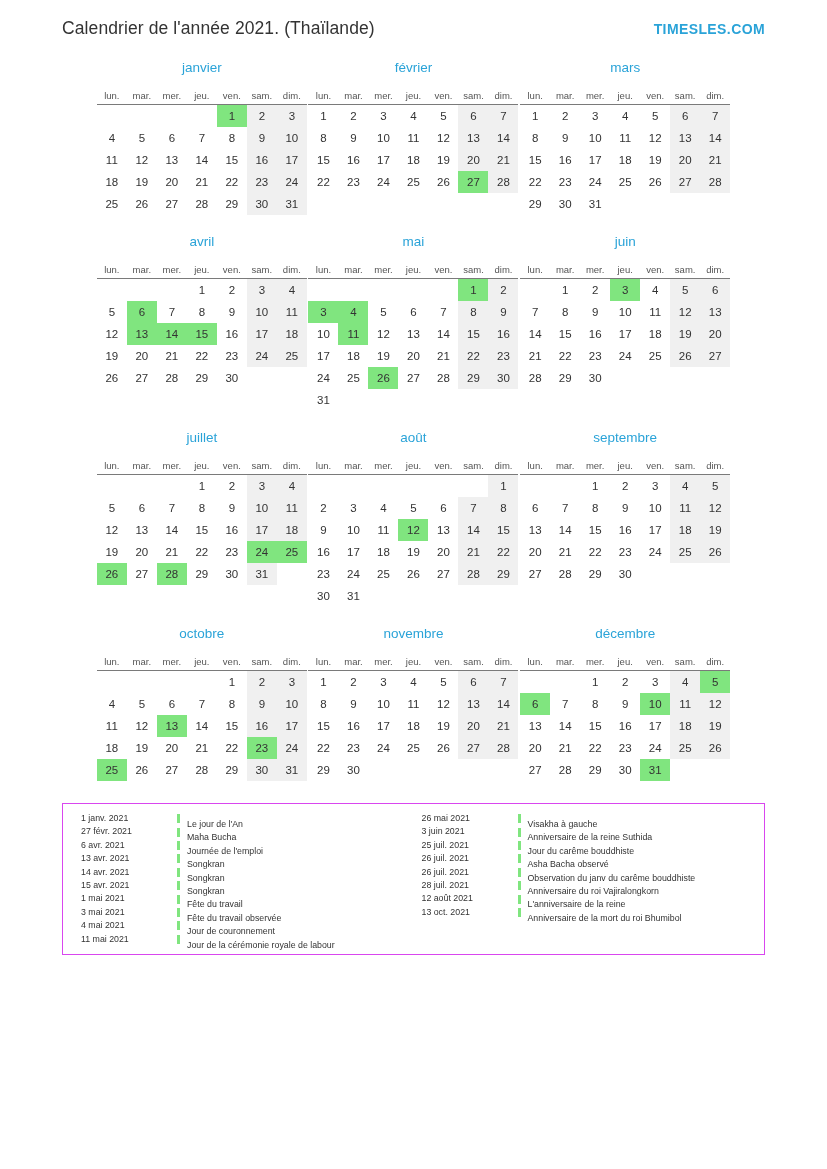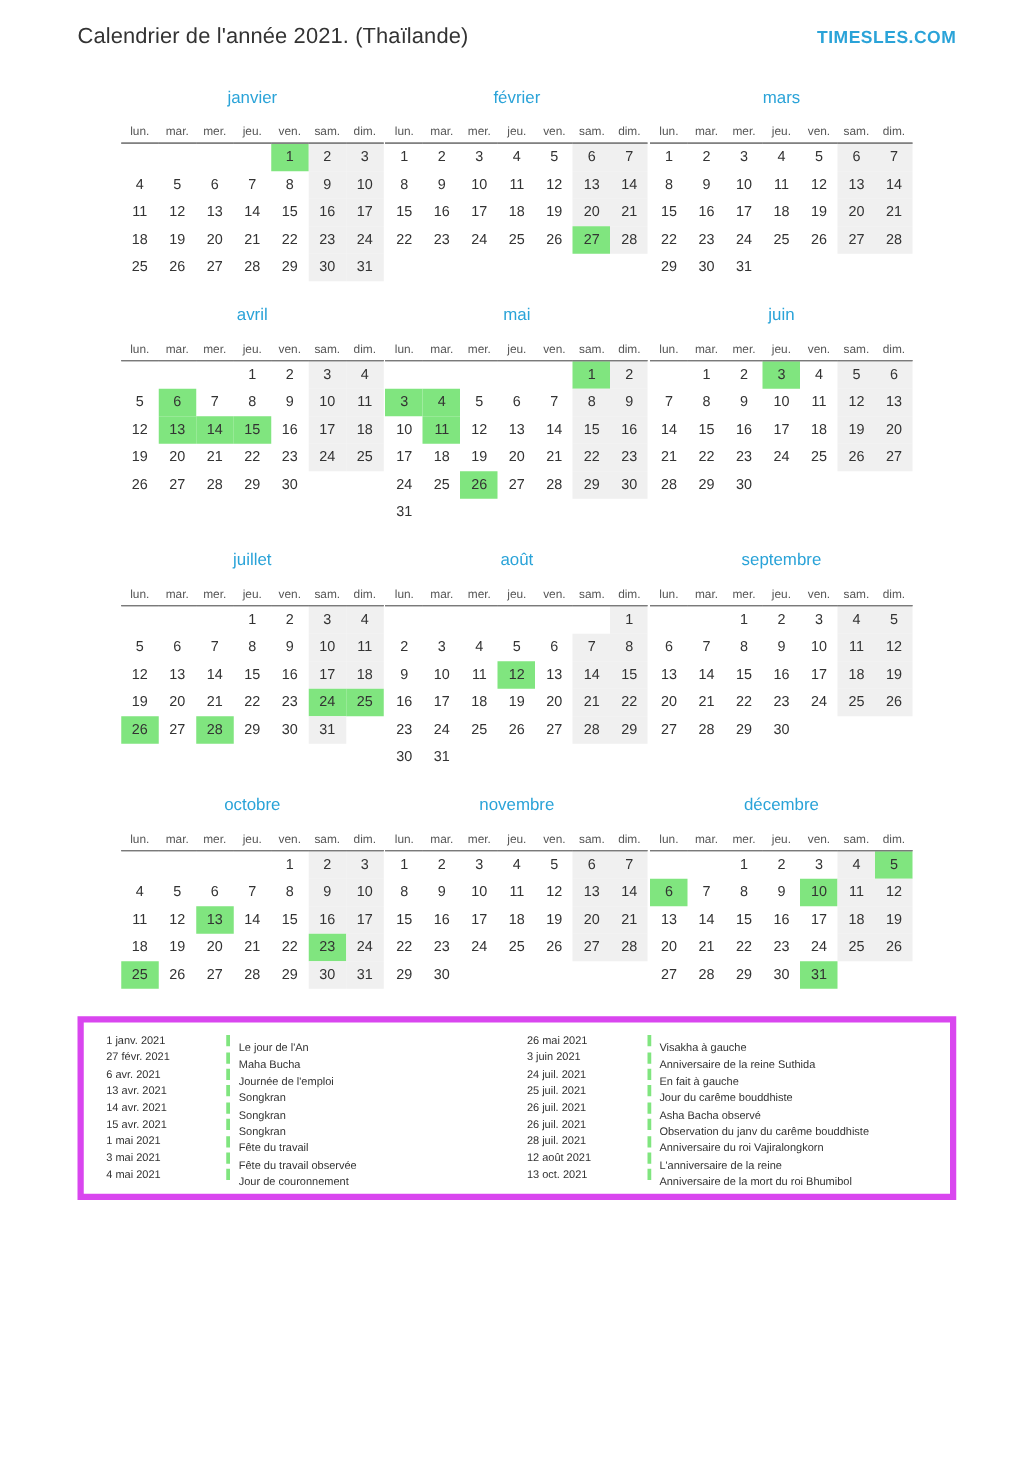--- a/index.html
+++ b/index.html
@@ -33,21 +33,21 @@
     font-weight: normal;
     letter-spacing: 0.1px;
   }
   .brand {
     font-size: 14px;
     color: #2aa3d8;
     letter-spacing: 0.4px;
     font-weight: bold;
   }
   .months {
-    margin-top: 28px;
+    margin-top: 18px;
     padding: 0 96px;
     display: grid;
     grid-template-columns: repeat(3, 1fr);
     grid-row-gap: 0px;
     grid-column-gap: 0px;
   }
   .month {
     padding-bottom: 16px;
   }
   .month-name {
@@ -89,21 +89,21 @@
     background: #f0f0f0;
   }
   td.holiday {
     background: #80e57f;
   }
   td.empty {
     background: transparent;
   }
   .legend {
     margin: 6px 62px 0 62px;
-    border: 5px solid #d946ef;
+    border: 1px solid #d946ef;
     padding: 8px 10px 8px 10px;
     display: flex;
     gap: 0px;
   }
   .legend-col {
     width: 50%;
     display: flex;
     flex-direction: column;
   }
   .legend-row {
@@ -950,36 +950,36 @@
         <div class="legend-row">
           <span class="legend-date">3 mai 2021</span>
           <span class="legend-bar"></span>
           <span class="legend-name">Fête du travail observée</span>
         </div>
         <div class="legend-row">
           <span class="legend-date">4 mai 2021</span>
           <span class="legend-bar"></span>
           <span class="legend-name">Jour de couronnement</span>
         </div>
+        <div class="legend-row">
+          <span class="legend-date">11 mai 2021</span>
+          <span class="legend-bar"></span>
+          <span class="legend-name">Jour de la cérémonie royale de labour</span>
+        </div>
       </div>
     <div class="legend-col">
         <div class="legend-row">
           <span class="legend-date">26 mai 2021</span>
           <span class="legend-bar"></span>
           <span class="legend-name">Visakha à gauche</span>
         </div>
         <div class="legend-row">
           <span class="legend-date">3 juin 2021</span>
           <span class="legend-bar"></span>
           <span class="legend-name">Anniversaire de la reine Suthida</span>
-        </div>
-        <div class="legend-row">
-          <span class="legend-date">24 juil. 2021</span>
-          <span class="legend-bar"></span>
-          <span class="legend-name">En fait à gauche</span>
         </div>
         <div class="legend-row">
           <span class="legend-date">25 juil. 2021</span>
           <span class="legend-bar"></span>
           <span class="legend-name">Jour du carême bouddhiste</span>
         </div>
         <div class="legend-row">
           <span class="legend-date">26 juil. 2021</span>
           <span class="legend-bar"></span>
           <span class="legend-name">Asha Bacha observé</span>

